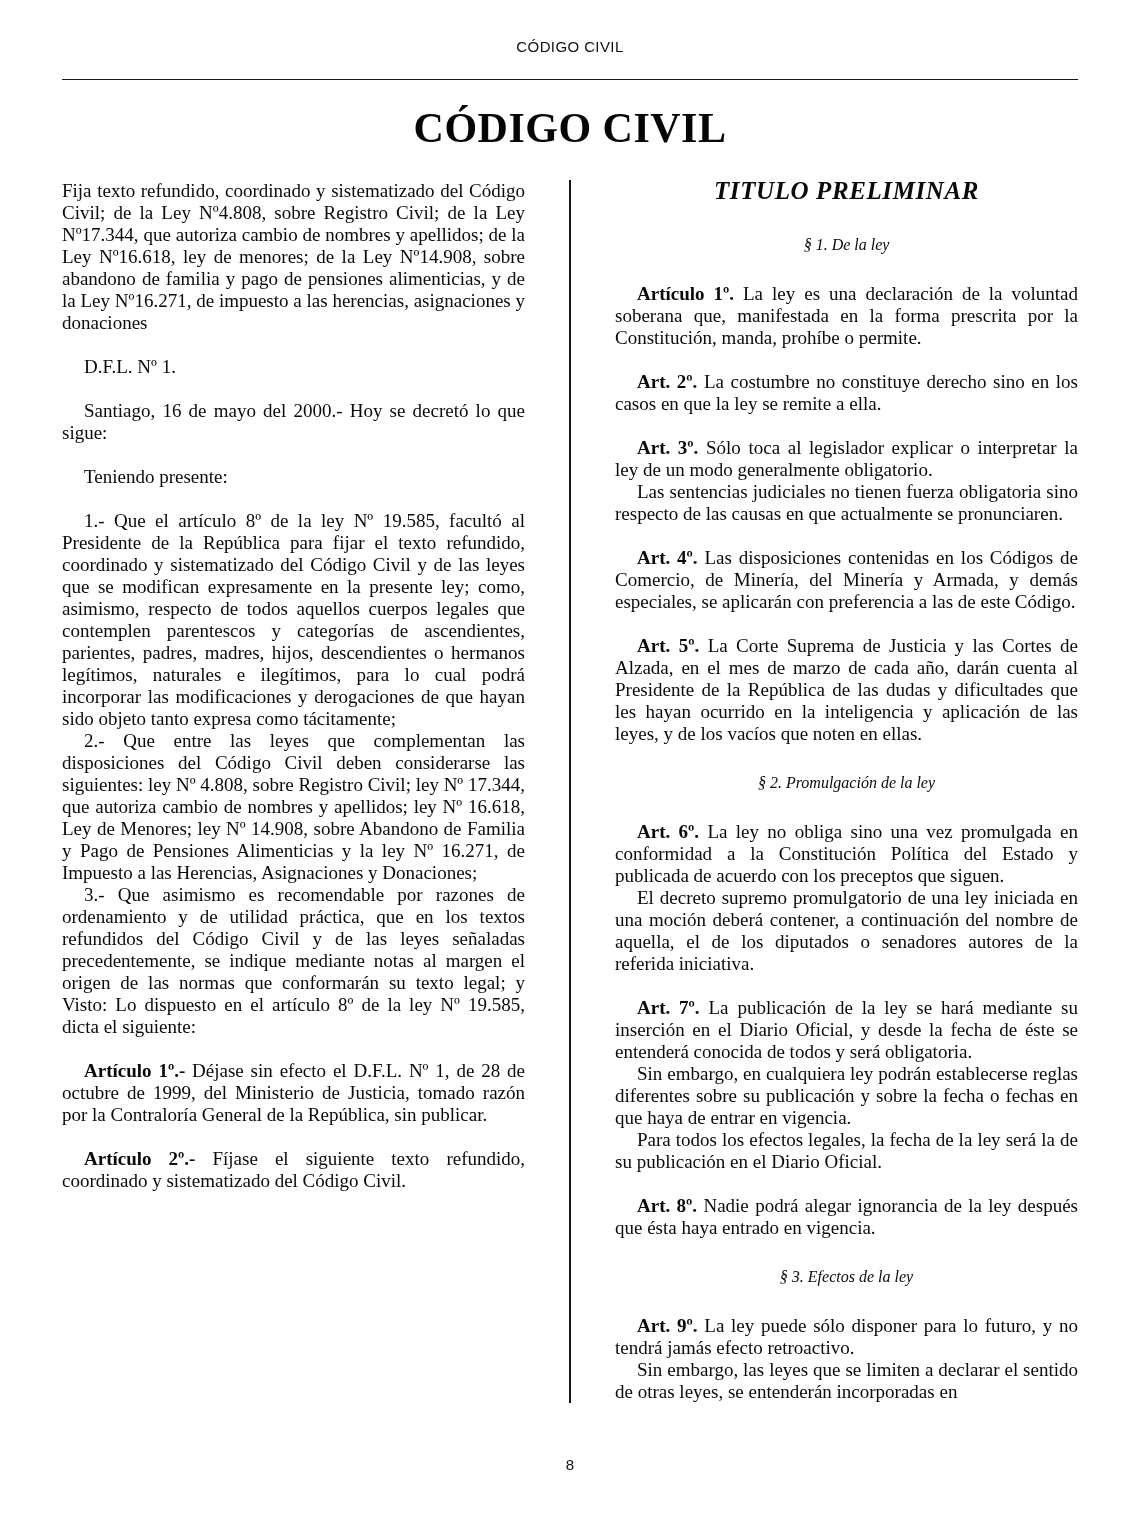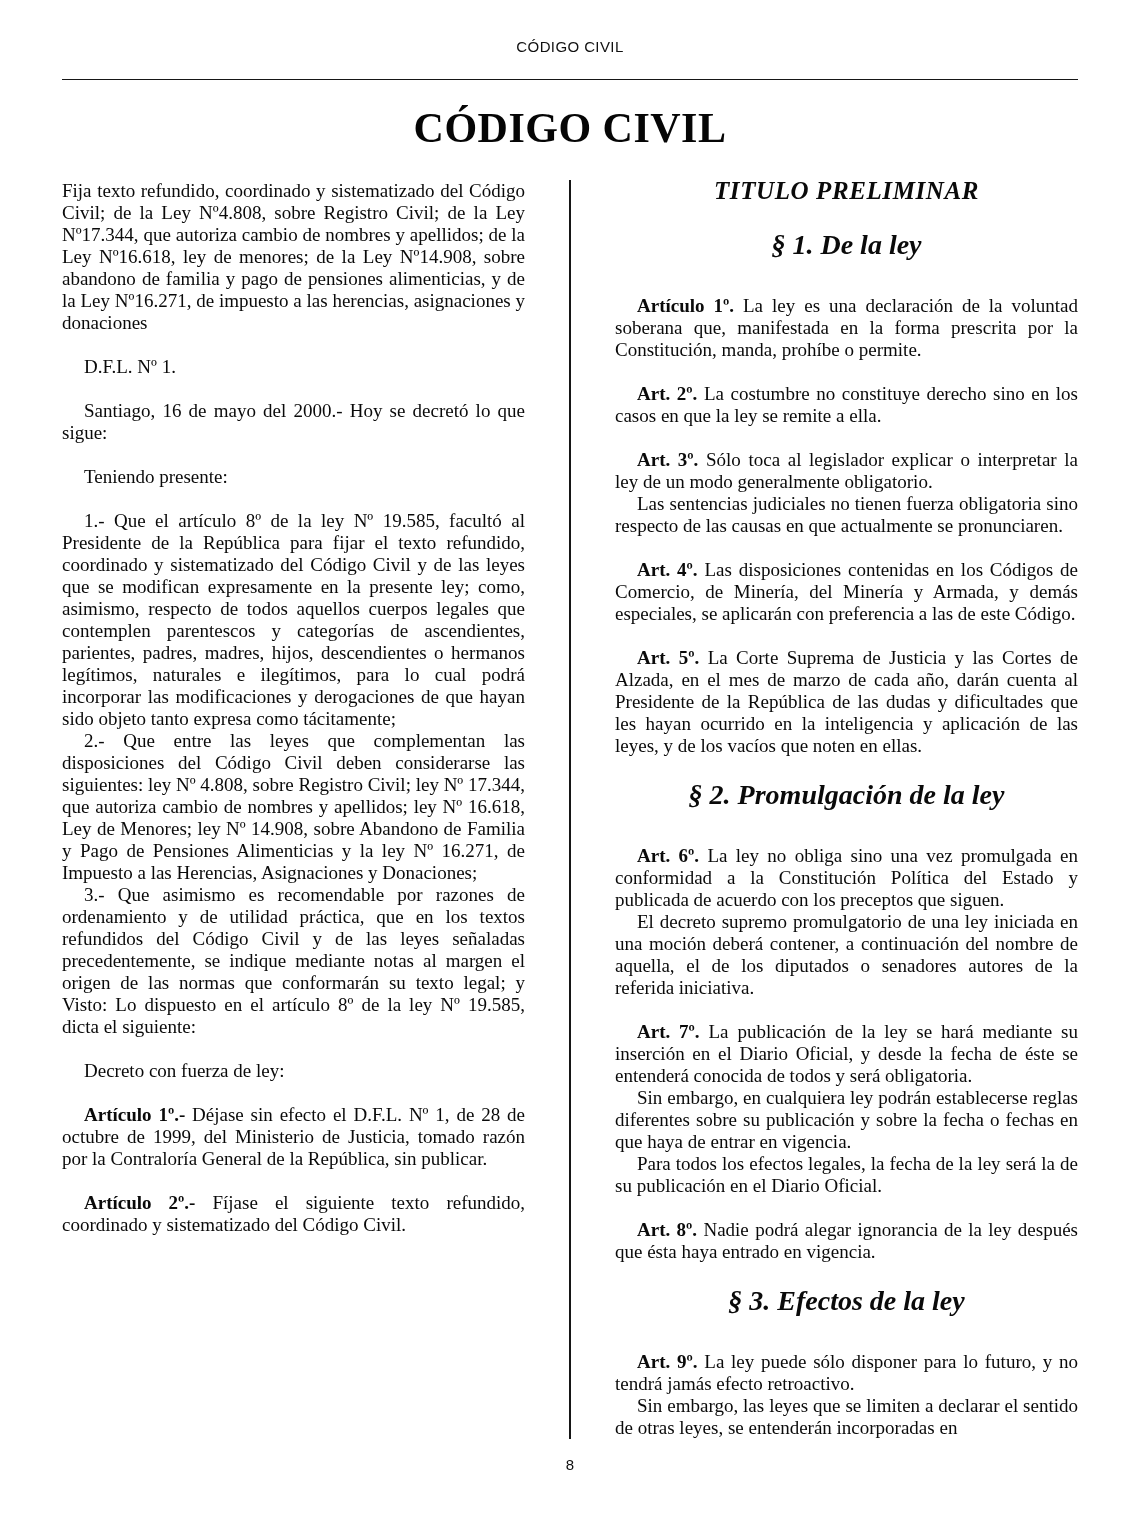--- a/index.html
+++ b/index.html
@@ -18,28 +18,28 @@
   .doc-title {
     text-align:center; font-size:42px; font-weight:600;
     letter-spacing:.5px; margin:24px 0 0; color:#050505;
   }
   .columns { display:flex; gap:44px; margin-top:28px; align-items:stretch; }
   .col { flex:1 1 0; font-size:19px; line-height:22px; text-align:justify; color:#0a0a0a; }
   .divider { flex:0 0 auto; width:2px; background:#161616; }
   .col p { margin:0; text-indent:22px; }
   .col p.noindent { text-indent:0; }
   .col p.gap  { margin-top:22px; }
-  .col p.gap2 { margin-top:39px; }
+  .col p.gap2 { margin-top:27px; }
   .lead { font-weight:bold; }
   .center-h {
     text-align:center; font-style:italic; text-indent:0 !important;
     margin:0;
   }
   .title-h { font-size:25px; letter-spacing:.6px; font-weight:600; }
-  .sec-h   { font-size:28px; font-weight:bold; margin-top:32px !important; }
+  .sec-h   { font-size:16px; font-weight:normal; margin-top:32px !important; }
   .sec-h.tight { margin-top:27px !important; }
   .footer {
     position:absolute; left:0; top:1456px; width:100%;
     text-align:center;
     font-family:"Liberation Sans","DejaVu Sans",sans-serif;
     font-size:15px; color:#101010;
   }
 </style>
 </head>
 <body>
@@ -54,21 +54,20 @@
   <div class="columns">
 
     <div class="col">
       <p class="noindent">Fija texto refundido, coordinado y sistematizado del Código Civil; de la Ley Nº4.808, sobre Registro Civil; de la Ley Nº17.344, que autoriza cambio de nombres y apellidos; de la Ley Nº16.618, ley de menores; de la Ley Nº14.908, sobre abandono de familia y pago de pensiones alimenticias, y de la Ley Nº16.271, de impuesto a las herencias, asignaciones y donaciones</p>
       <p class="gap">D.F.L. Nº 1.</p>
       <p class="gap">Santiago, 16 de mayo del 2000.- Hoy se decretó lo que sigue:</p>
       <p class="gap">Teniendo presente:</p>
       <p class="gap">1.- Que el artículo 8º de la ley Nº 19.585, facultó al Presidente de la República para fijar el texto refundido, coordinado y sistematizado del Código Civil y de las leyes que se modifican expresamente en la presente ley; como, asimismo, respecto de todos aquellos cuerpos legales que contemplen parentescos y categorías de ascendientes, parientes, padres, madres, hijos, descendientes o hermanos legítimos, naturales e ilegítimos, para lo cual podrá incorporar las modificaciones y derogaciones de que hayan sido objeto tanto expresa como tácitamente;</p>
       <p>2.- Que entre las leyes que complementan las disposiciones del Código Civil deben considerarse las siguientes: ley Nº 4.808, sobre Registro Civil; ley Nº 17.344, que autoriza cambio de nombres y apellidos; ley Nº 16.618, Ley de Menores; ley Nº 14.908, sobre Abandono de Familia y Pago de Pensiones Alimenticias y la ley Nº 16.271, de Impuesto a las Herencias, Asignaciones y Donaciones;</p>
       <p>3.- Que asimismo es recomendable por razones de ordenamiento y de utilidad práctica, que en los textos refundidos del Código Civil y de las leyes señaladas precedentemente, se indique mediante notas al margen el origen de las normas que conformarán su texto legal; y Visto: Lo dispuesto en el artículo 8º de la ley Nº 19.585, dicta el siguiente:</p>
-      <p class="gap">Decreto con fuerza de ley:</p>
       <p class="gap"><span class="lead">Artículo 1º.-</span> <span>Déjase sin efecto el D.F.L. Nº 1, de 28 de octubre de 1999, del Ministerio de Justicia, tomado razón por la Contraloría General de la República, sin publicar.</span></p>
       <p class="gap"><span class="lead">Artículo 2º.-</span> <span>Fíjase el siguiente texto refundido, coordinado y sistematizado del Código Civil.</span></p>
     </div>
 
     <div class="divider"></div>
 
     <div class="col">
       <p class="center-h title-h">TITULO PRELIMINAR</p>
       <p class="center-h sec-h">§ 1. De la ley</p>
 

